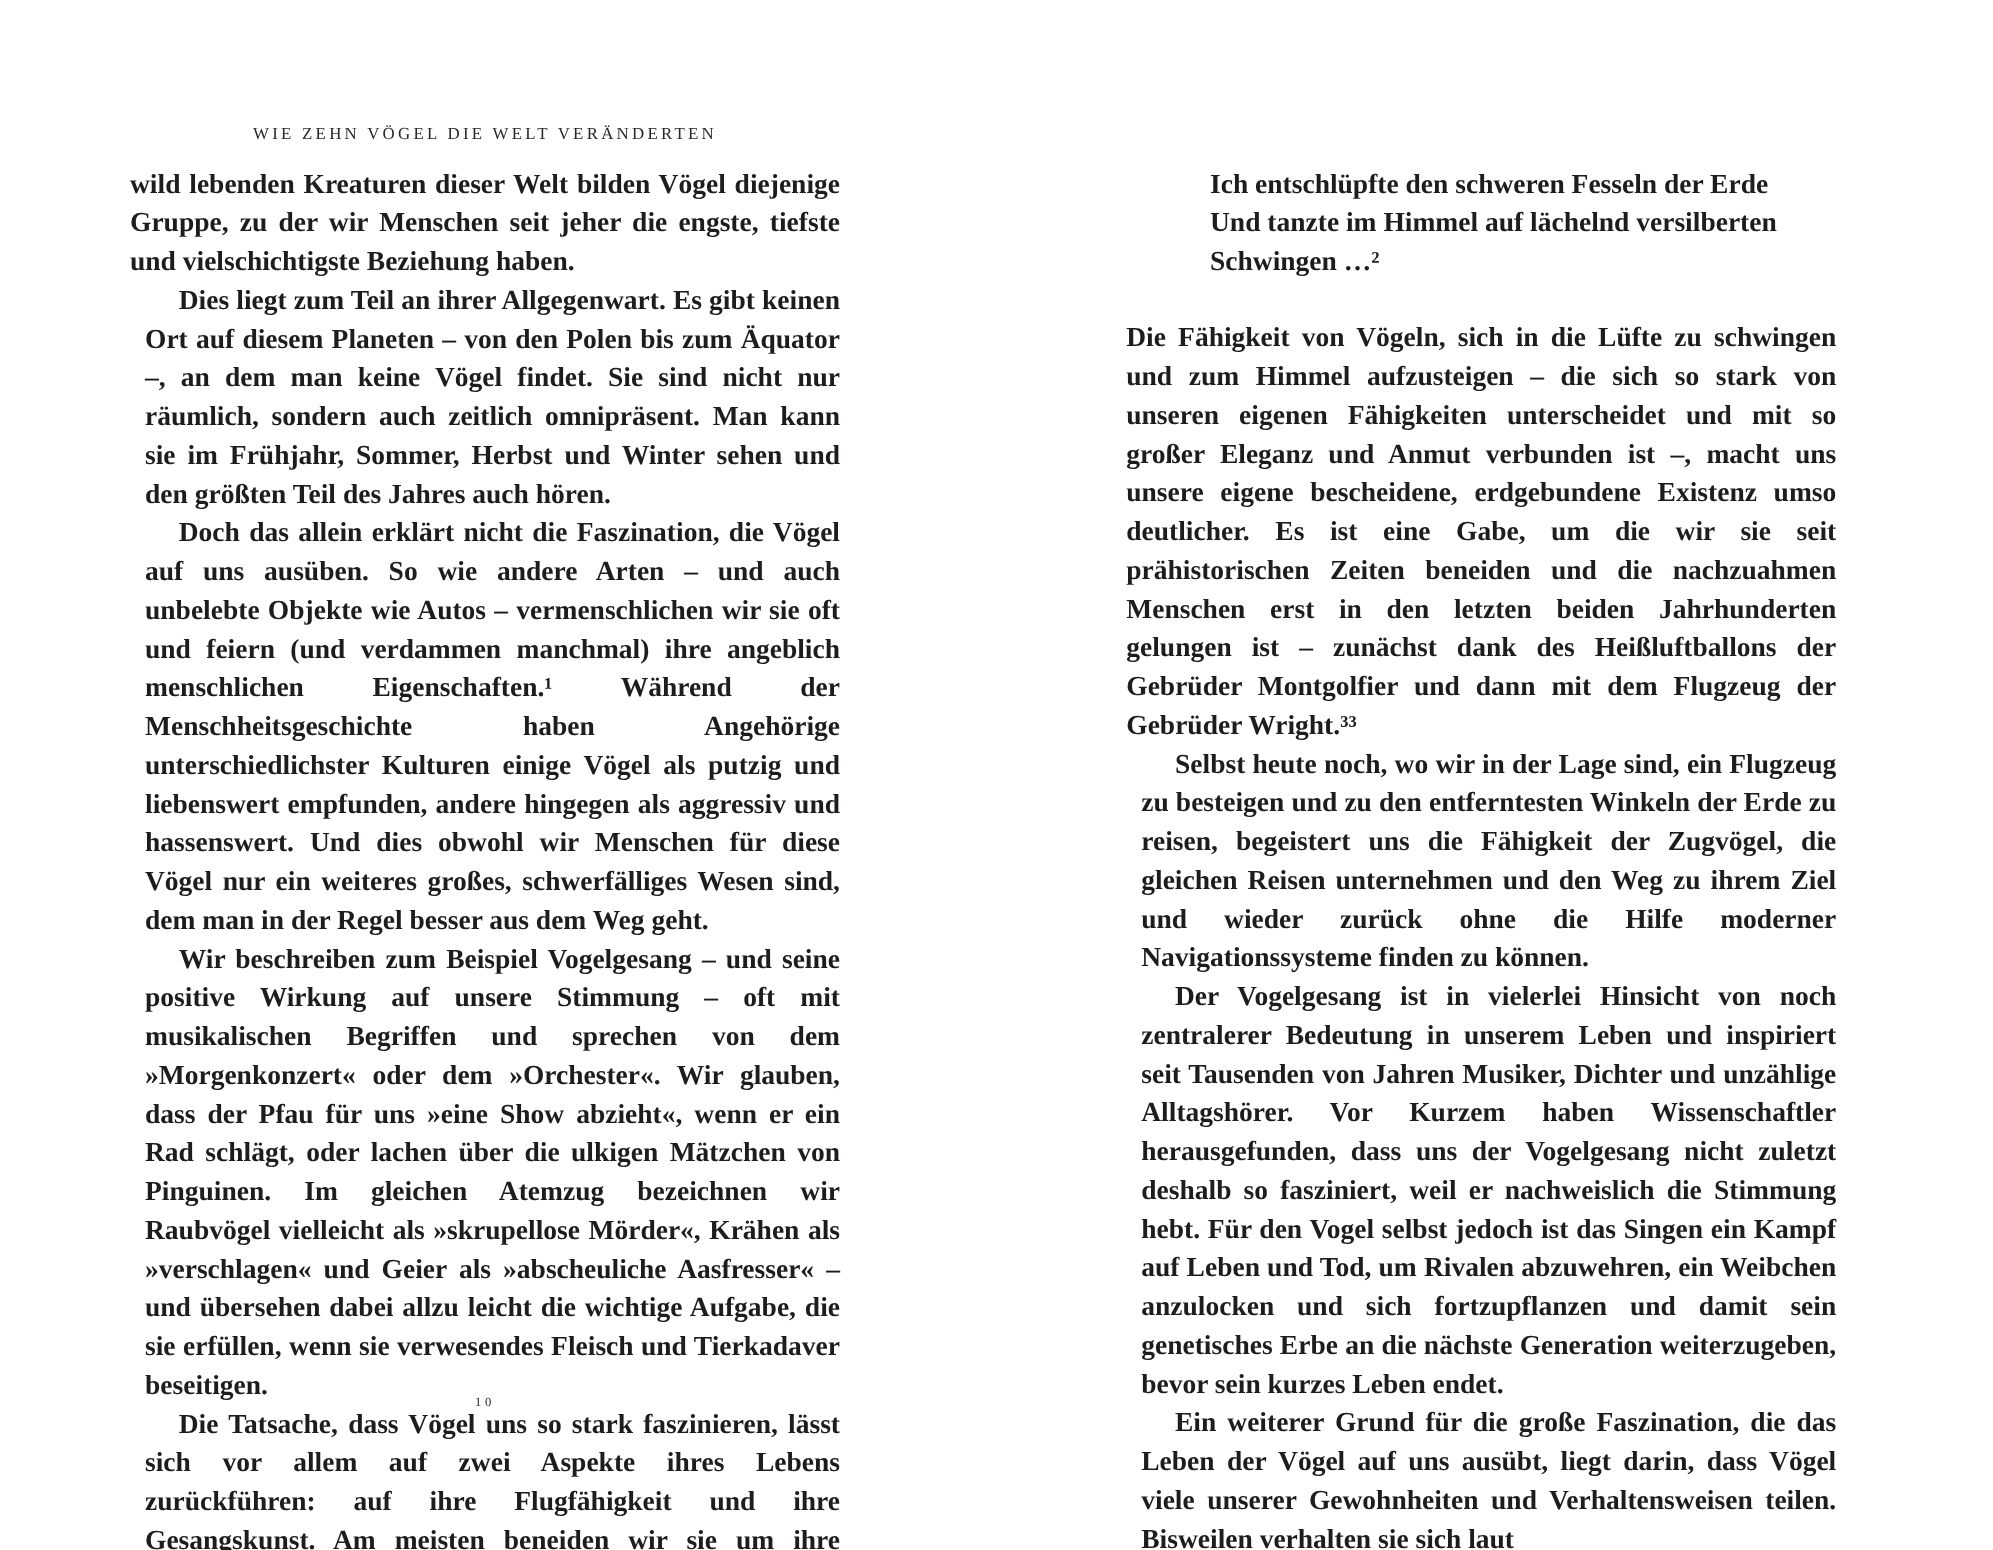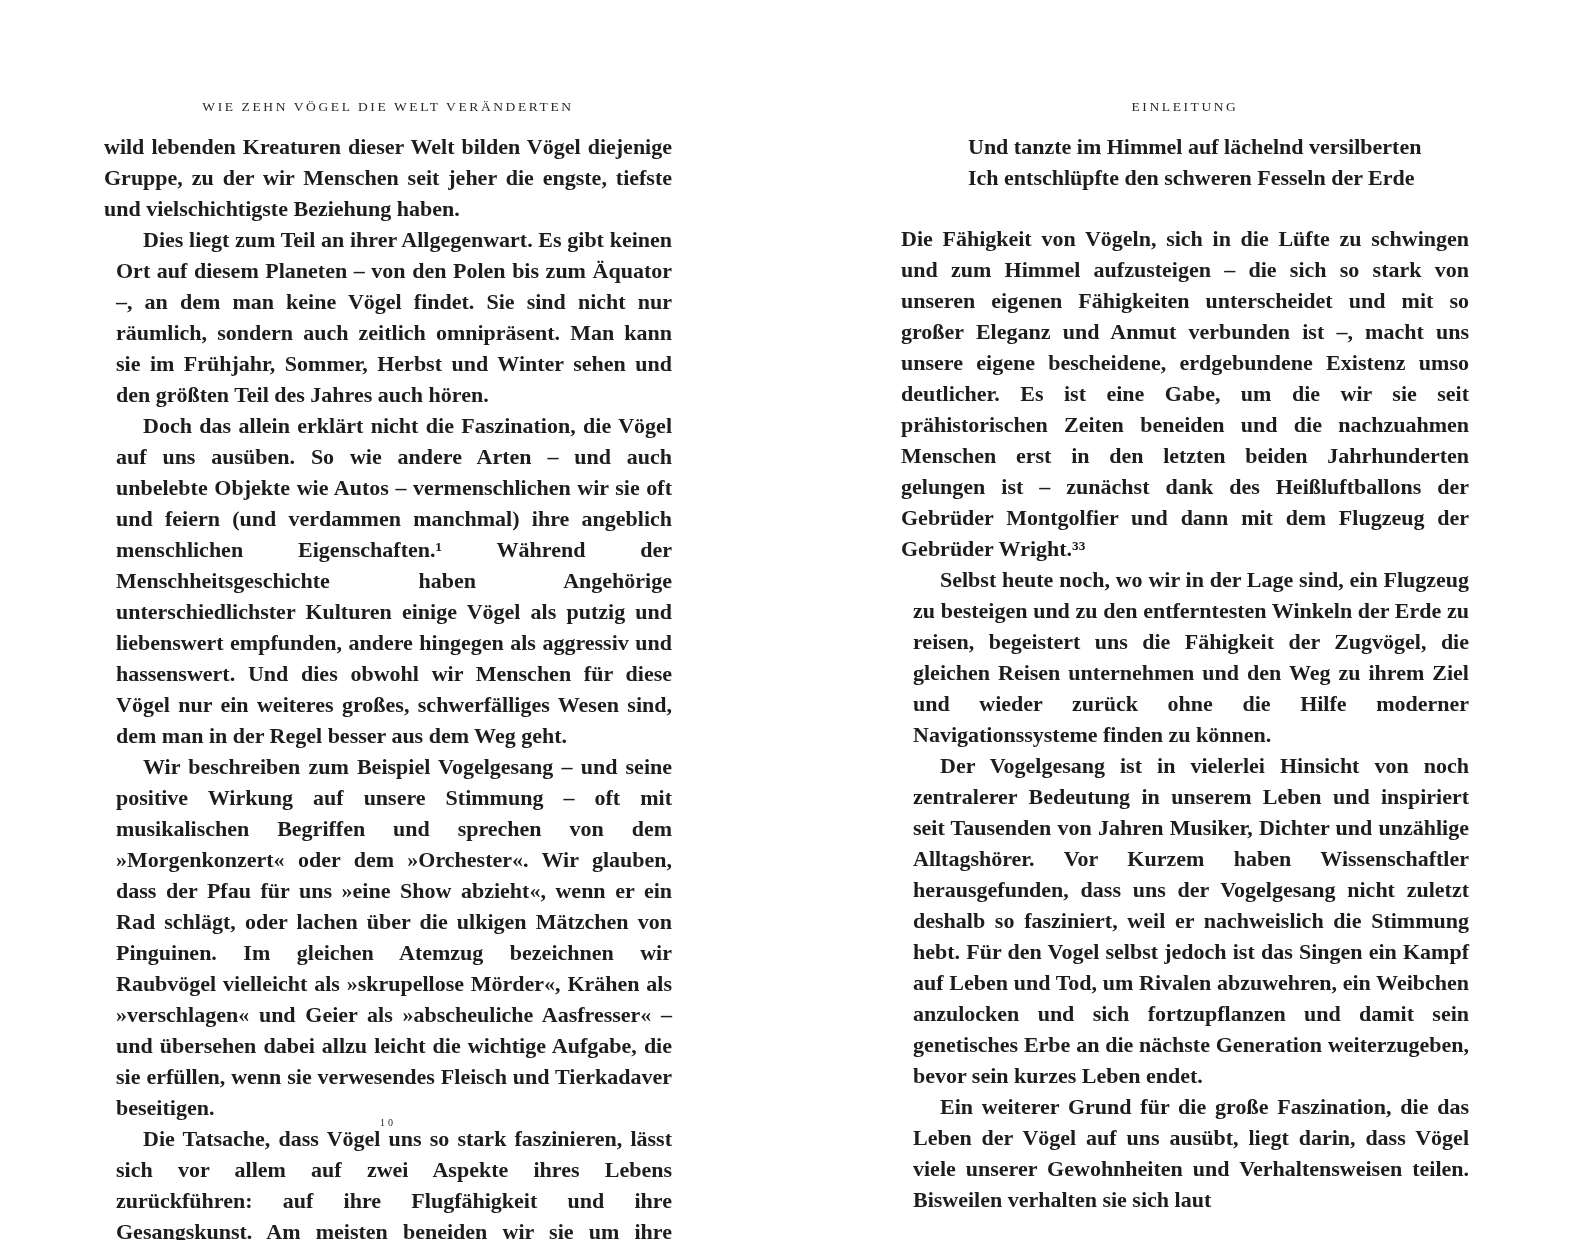--- a/index.html
+++ b/index.html
@@ -86,26 +86,26 @@
     <p class="indent">Dies liegt zum Teil an ihrer Allgegenwart. Es gibt keinen Ort auf diesem Planeten – von den Polen bis zum Äquator –, an dem man keine Vögel findet. Sie sind nicht nur räumlich, sondern auch zeitlich omnipräsent. Man kann sie im Frühjahr, Sommer, Herbst und Winter sehen und den größten Teil des Jahres auch hören.</p>
     <p class="indent">Doch das allein erklärt nicht die Faszination, die Vögel auf uns ausüben. So wie andere Arten – und auch unbelebte Objekte wie Autos – vermenschlichen wir sie oft und feiern (und verdammen manchmal) ihre angeblich menschlichen Eigenschaften.¹ Während der Menschheitsgeschichte haben Angehörige unterschiedlichster Kulturen einige Vögel als putzig und liebenswert empfunden, andere hingegen als aggressiv und hassenswert. Und dies obwohl wir Menschen für diese Vögel nur ein weiteres großes, schwerfälliges Wesen sind, dem man in der Regel besser aus dem Weg geht.</p>
     <p class="indent">Wir beschreiben zum Beispiel Vogelgesang – und seine positive Wirkung auf unsere Stimmung – oft mit musikalischen Begriffen und sprechen von dem »Morgenkonzert« oder dem »Orchester«. Wir glauben, dass der Pfau für uns »eine Show abzieht«, wenn er ein Rad schlägt, oder lachen über die ulkigen Mätzchen von Pinguinen. Im gleichen Atemzug bezeichnen wir Raubvögel vielleicht als »skrupellose Mörder«, Krähen als »verschlagen« und Geier als »abscheuliche Aasfresser« – und übersehen dabei allzu leicht die wichtige Aufgabe, die sie erfüllen, wenn sie verwesendes Fleisch und Tierkadaver beseitigen.</p>
     <p class="indent">Die Tatsache, dass Vögel uns so stark faszinieren, lässt sich vor allem auf zwei Aspekte ihres Lebens zurückführen: auf ihre Flugfähigkeit und ihre Gesangskunst. Am meisten beneiden wir sie um ihre Flugfähigkeit, wie die folgenden, vom Dichter und Piloten John Gillespie Magee während des Zweiten Weltkriegs verfassten Zeilen zeigen:</p>
   </div>
 
   <div class="folio">10</div>
 </section>
 
 <section class="page page-right">
-  <div class="running-head">EINLEITUNG</div>
 
   <div class="page-body" lang="de">
     <div class="quote-block">
+      <span class="quote-line">Ich entschlüpfte den schweren Fesseln der Erde</span>
       <span class="quote-line">Und tanzte im Himmel auf lächelnd versilberten</span>
-      <span class="quote-line">Ich entschlüpfte den schweren Fesseln der Erde</span>
+      <span class="quote-line">Schwingen …²</span>
     </div>
     <p>Die Fähigkeit von Vögeln, sich in die Lüfte zu schwingen und zum Himmel aufzusteigen – die sich so stark von unseren eigenen Fähigkeiten unterscheidet und mit so großer Eleganz und Anmut verbunden ist –, macht uns unsere eigene bescheidene, erdgebundene Existenz umso deutlicher. Es ist eine Gabe, um die wir sie seit prähistorischen Zeiten beneiden und die nachzuahmen Menschen erst in den letzten beiden Jahrhunderten gelungen ist – zunächst dank des Heißluftballons der Gebrüder Montgolfier und dann mit dem Flugzeug der Gebrüder Wright.³³</p>
     <p class="indent">Selbst heute noch, wo wir in der Lage sind, ein Flugzeug zu besteigen und zu den entferntesten Winkeln der Erde zu reisen, begeistert uns die Fähigkeit der Zugvögel, die gleichen Reisen unternehmen und den Weg zu ihrem Ziel und wieder zurück ohne die Hilfe moderner Navigationssysteme finden zu können.</p>
     <p class="indent">Der Vogelgesang ist in vielerlei Hinsicht von noch zentralerer Bedeutung in unserem Leben und inspiriert seit Tausenden von Jahren Musiker, Dichter und unzählige Alltagshörer. Vor Kurzem haben Wissenschaftler herausgefunden, dass uns der Vogelgesang nicht zuletzt deshalb so fasziniert, weil er nachweislich die Stimmung hebt. Für den Vogel selbst jedoch ist das Singen ein Kampf auf Leben und Tod, um Rivalen abzuwehren, ein Weibchen anzulocken und sich fortzupflanzen und damit sein genetisches Erbe an die nächste Generation weiterzugeben, bevor sein kurzes Leben endet.</p>
     <p class="indent">Ein weiterer Grund für die große Faszination, die das Leben der Vögel auf uns ausübt, liegt darin, dass Vögel viele unserer Gewohnheiten und Verhaltensweisen teilen. Bisweilen verhalten sie sich laut</p>
   </div>
 
 </section>
 
 </body></html>

